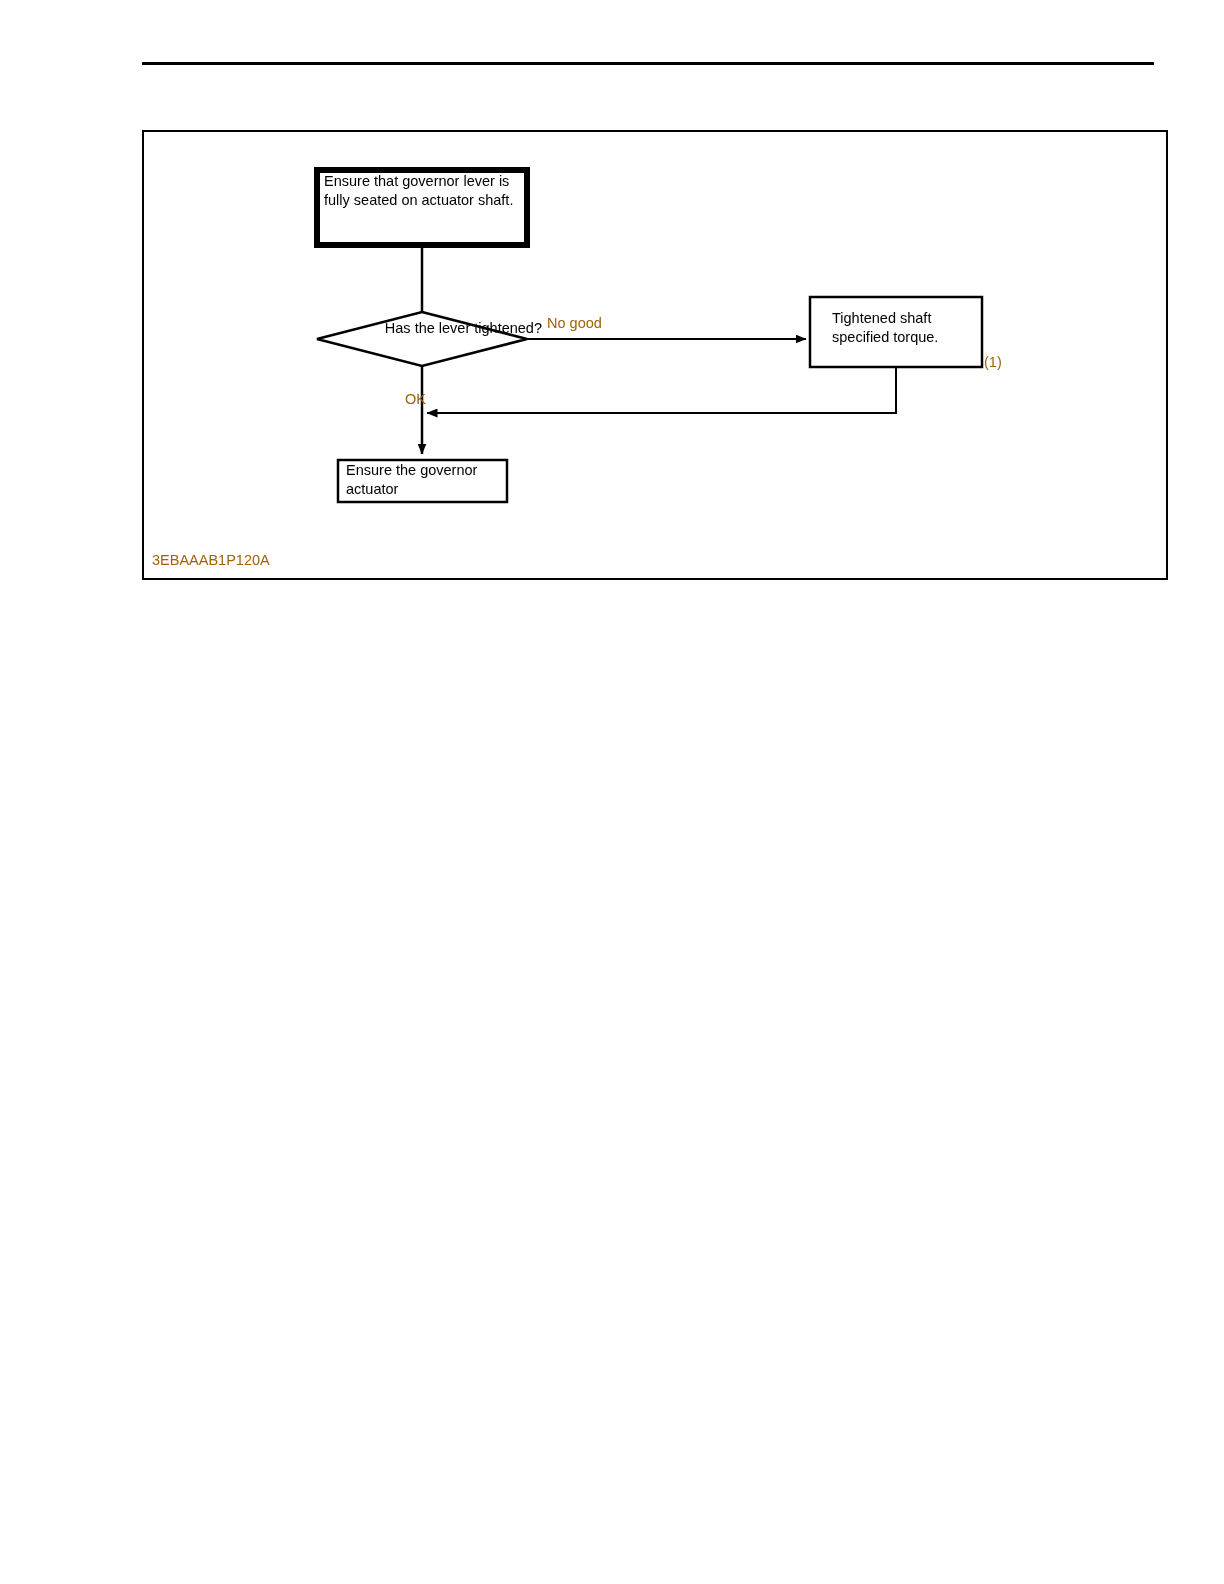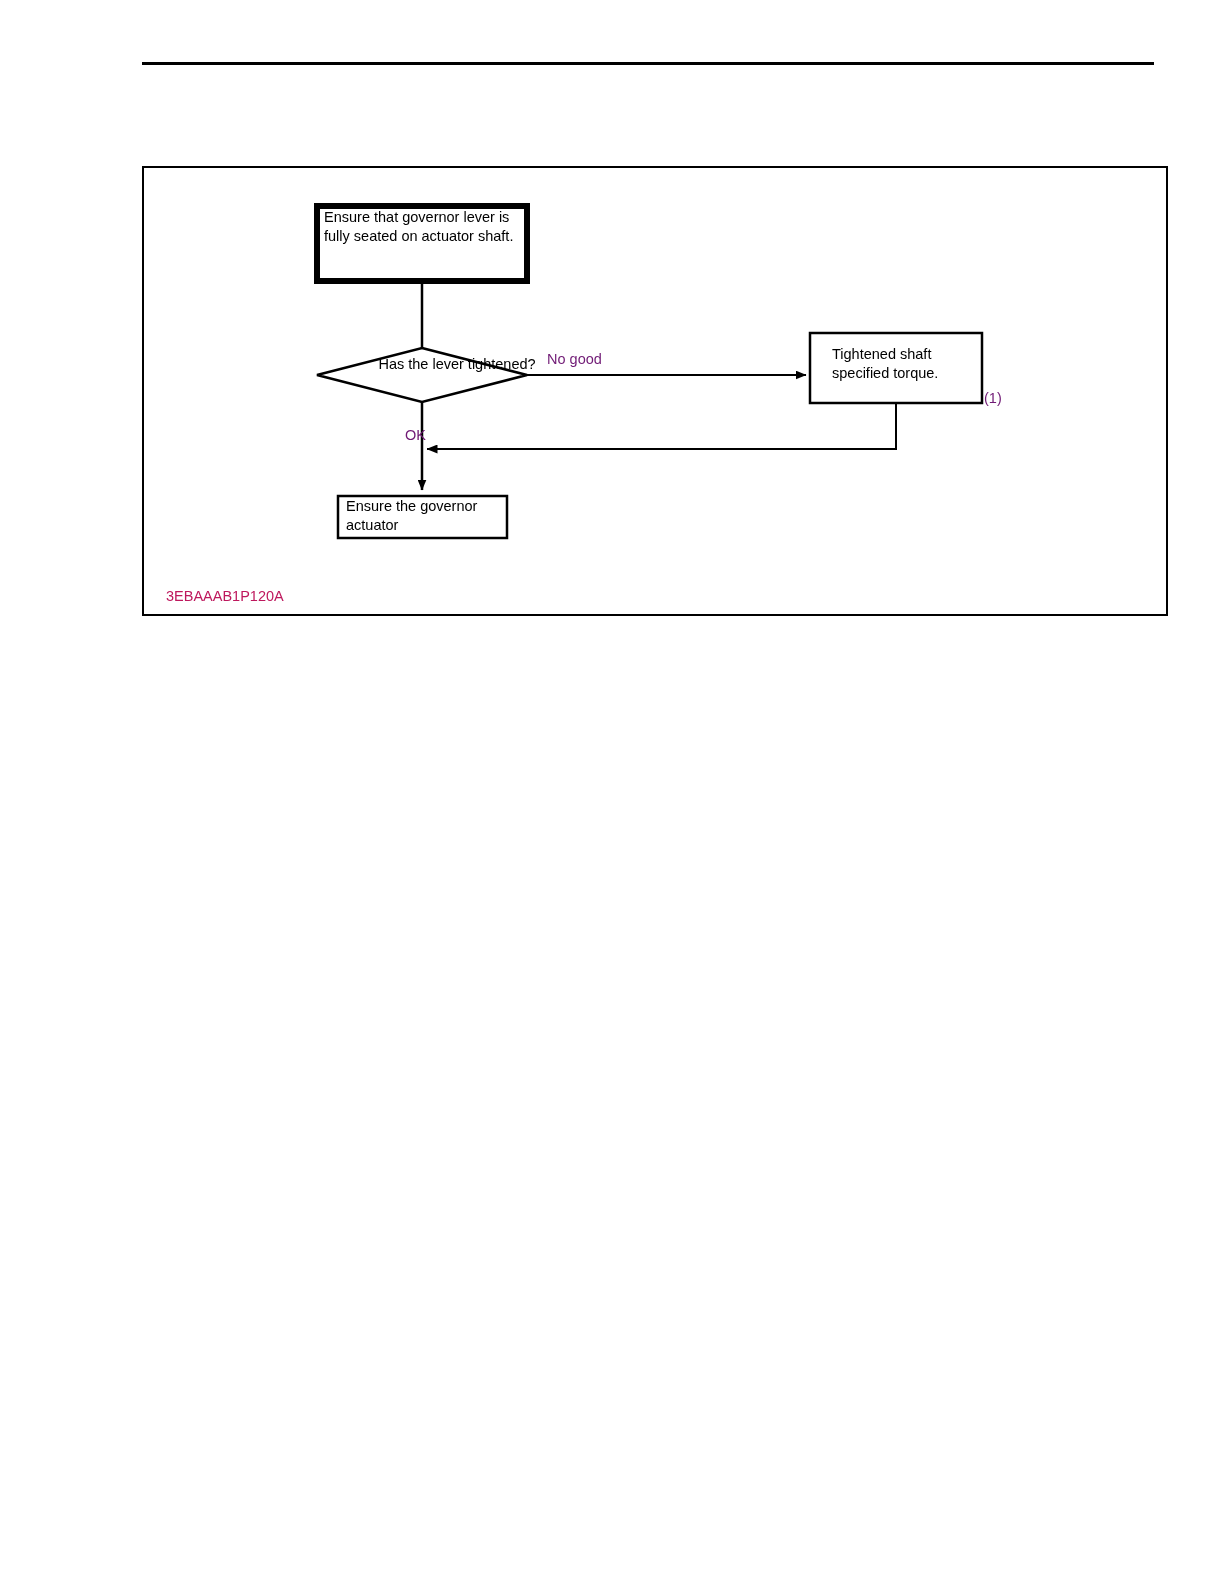--- a/index.html
+++ b/index.html
@@ -29,21 +29,20 @@
   
   .figure-frame {
     position: absolute;
     left: 142px;
     top: 130px;
     width: 1026px;
     height: 450px;
     border: 2px solid #000000;
     box-sizing: border-box;
     background: #ffffff;
-    margin-top: 36px;
   }
 
   
   .flow-canvas {
     position: absolute;
     left: 0;
     top: 0;
     width: 1026px;
     height: 450px;
   }
@@ -60,41 +59,41 @@
   .node-start-text {
     left: 180px;
     top: 40px;
     width: 195px;
   }
 
   .node-decision-text {
     left: 228px;
     top: 187px;
     width: 170px;
-    text-align: center;
+    text-align: right;
   }
 
   .node-torque-text {
     left: 688px;
     top: 177px;
     width: 160px;
   }
 
   .node-replace-text {
     left: 202px;
     top: 329px;
     width: 170px;
   }
 
   
   .edge-label {
     position: absolute;
     font-size: 14.5px;
     line-height: 17px;
-    color: #701a75;
+    color: #a16207;
   }
 
   .label-no-good {
     left: 403px;
     top: 183px;
   }
 
   .label-ok {
     left: 261px;
     top: 259px;
@@ -102,24 +101,24 @@
 
   .label-callout {
     left: 840px;
     top: 222px;
     font-size: 14.5px;
   }
 
   
   .figure-id {
     position: absolute;
-    left: 22px;
+    left: 8px;
     top: 420px;
     font-size: 14.5px;
-    color: #be185d;
+    color: #a16207;
   }
 </style>
 </head>
 <body>
 
 <div class="header-rule"></div>
 
 <div class="figure-frame">
 
   <svg class="flow-canvas" viewBox="0 0 1026 450">

